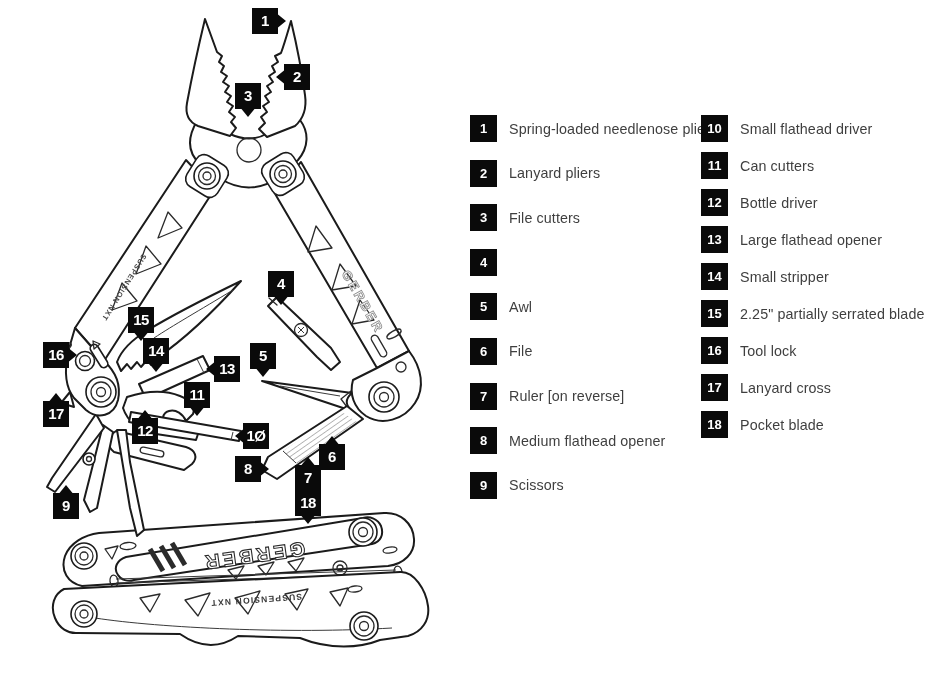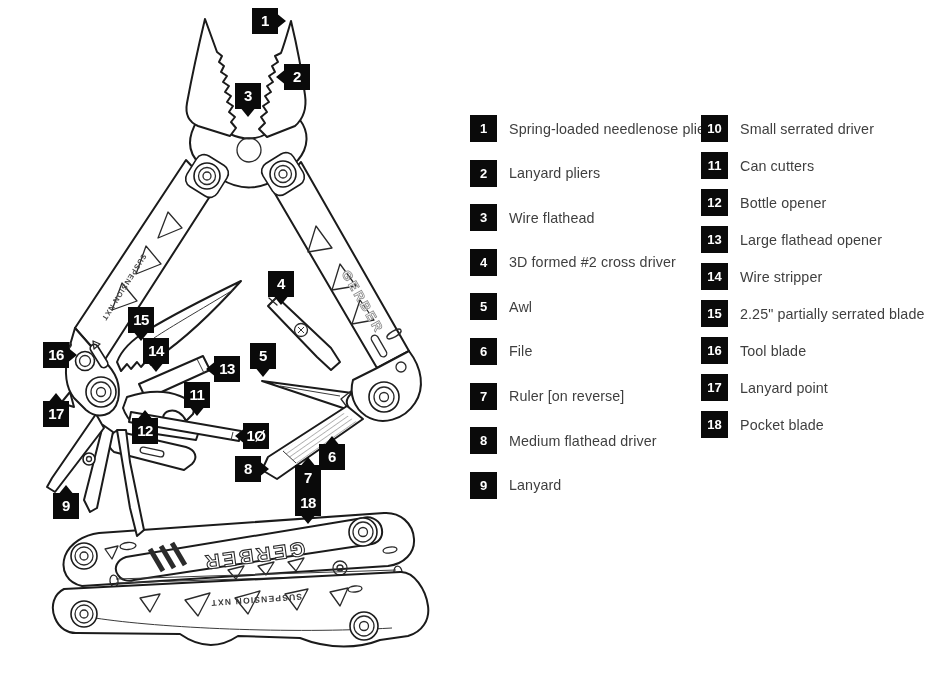--- a/index.html
+++ b/index.html
@@ -292,79 +292,78 @@
       <div class="legend-row">
         <div class="legend-num">1</div>
         <div class="legend-label">Spring-loaded needlenose pliers</div>
       </div>
       <div class="legend-row">
         <div class="legend-num">2</div>
         <div class="legend-label">Lanyard pliers</div>
       </div>
       <div class="legend-row">
         <div class="legend-num">3</div>
-        <div class="legend-label">Wire flathead</div>
+        <div class="legend-label">File cutters</div>
       </div>
       <div class="legend-row">
         <div class="legend-num">4</div>
-        <div class="legend-label">3D formed #2 cross driver</div>
       </div>
       <div class="legend-row">
         <div class="legend-num">5</div>
         <div class="legend-label">Awl</div>
       </div>
       <div class="legend-row">
         <div class="legend-num">6</div>
         <div class="legend-label">File</div>
       </div>
       <div class="legend-row">
         <div class="legend-num">7</div>
         <div class="legend-label">Ruler [on reverse]</div>
       </div>
       <div class="legend-row">
         <div class="legend-num">8</div>
-        <div class="legend-label">Medium flathead driver</div>
+        <div class="legend-label">Medium flathead opener</div>
       </div>
       <div class="legend-row">
         <div class="legend-num">9</div>
-        <div class="legend-label">Lanyard</div>
+        <div class="legend-label">Scissors</div>
       </div>
     </div>
   <div class="legend-col legend-col-2">
       <div class="legend-row">
         <div class="legend-num">10</div>
-        <div class="legend-label">Small serrated driver</div>
+        <div class="legend-label">Small flathead driver</div>
       </div>
       <div class="legend-row">
         <div class="legend-num">11</div>
         <div class="legend-label">Can cutters</div>
       </div>
       <div class="legend-row">
         <div class="legend-num">12</div>
-        <div class="legend-label">Bottle opener</div>
+        <div class="legend-label">Bottle driver</div>
       </div>
       <div class="legend-row">
         <div class="legend-num">13</div>
         <div class="legend-label">Large flathead opener</div>
       </div>
       <div class="legend-row">
         <div class="legend-num">14</div>
-        <div class="legend-label">Wire stripper</div>
+        <div class="legend-label">Small stripper</div>
       </div>
       <div class="legend-row">
         <div class="legend-num">15</div>
         <div class="legend-label">2.25" partially serrated blade</div>
       </div>
       <div class="legend-row">
         <div class="legend-num">16</div>
-        <div class="legend-label">Tool blade</div>
+        <div class="legend-label">Tool lock</div>
       </div>
       <div class="legend-row">
         <div class="legend-num">17</div>
-        <div class="legend-label">Lanyard point</div>
+        <div class="legend-label">Lanyard cross</div>
       </div>
       <div class="legend-row">
         <div class="legend-num">18</div>
         <div class="legend-label">Pocket blade</div>
       </div>
     </div>
 
 </div>
 
 </body></html>

